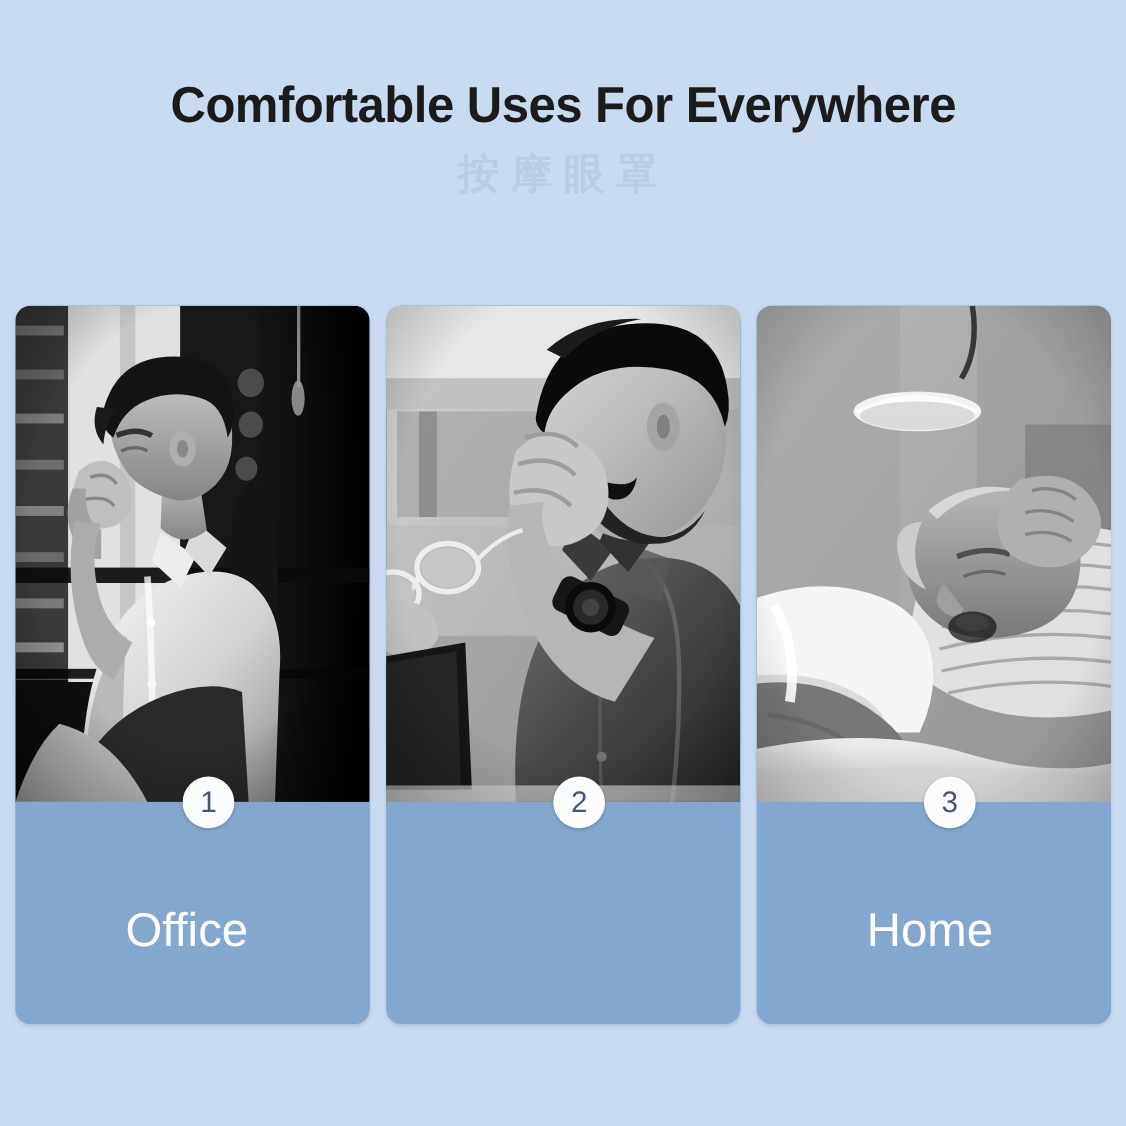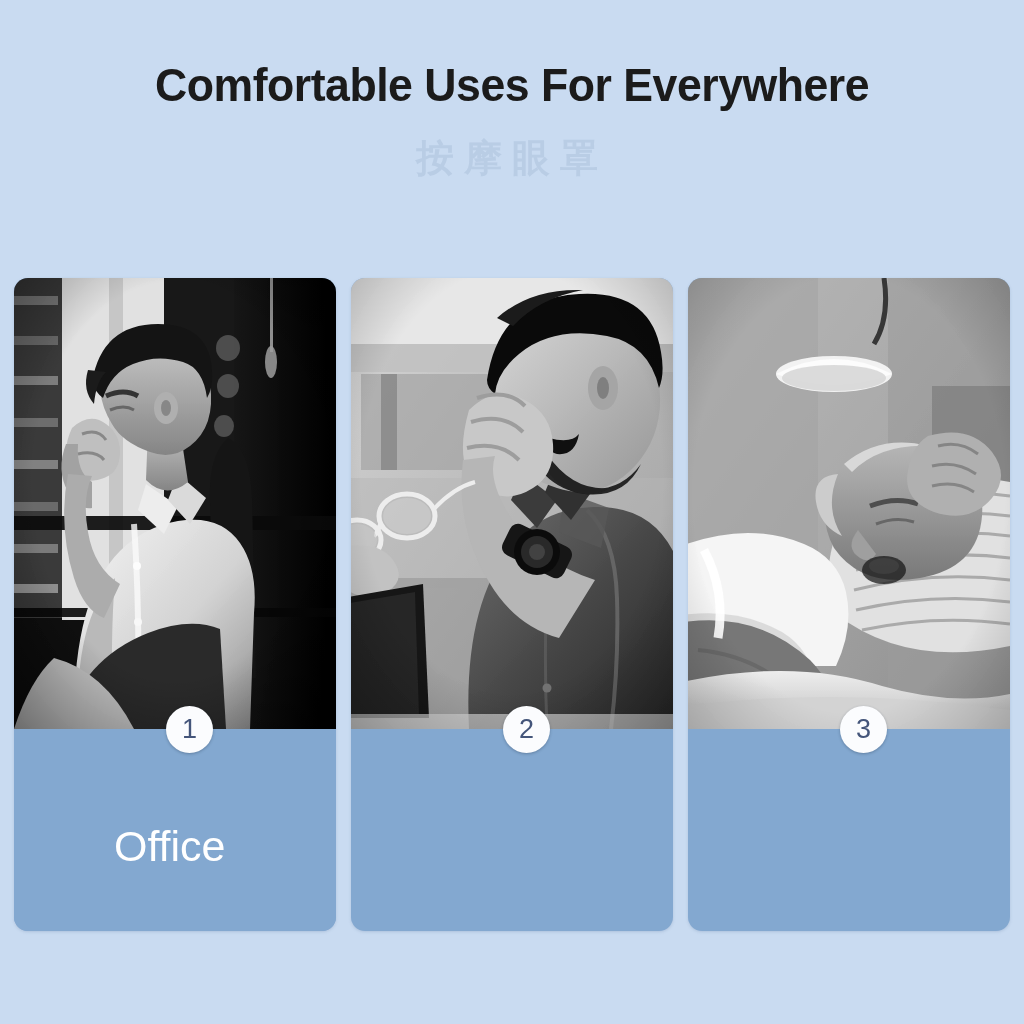--- a/index.html
+++ b/index.html
@@ -14,21 +14,21 @@
   body {
     background: #c9dbf1;
     font-family: "Liberation Sans", sans-serif;
     position: relative;
   }
 
   
   .title-area {
     position: absolute;
     left: 0;
-    top: 61px;
+    top: 71px;
     width: 1024px;
     text-align: center;
     z-index: 3;
   }
 
   .page-title {
     font-family: "Liberation Sans", sans-serif;
     font-size: 46px;
     font-weight: 700;
     color: #1b1b1b;
@@ -424,19 +424,22 @@
         <rect width="322" height="451" fill="url(#h-vig)"></rect>
         <defs>
           <radialGradient id="h-vig" cx="50%" cy="48%" r="78%">
             <stop offset="62%" stop-color="#000" stop-opacity="0"></stop>
             <stop offset="100%" stop-color="#000" stop-opacity="0.26"></stop>
           </radialGradient>
         </defs>
       </svg>
     </div>
 
+    <div class="caption">
+      <div class="caption-label">Home</div>
+    </div>
 
     <div class="badge">
       <span class="badge-number">3</span>
     </div>
   </div>
 
 </div>
 
 </body></html>

